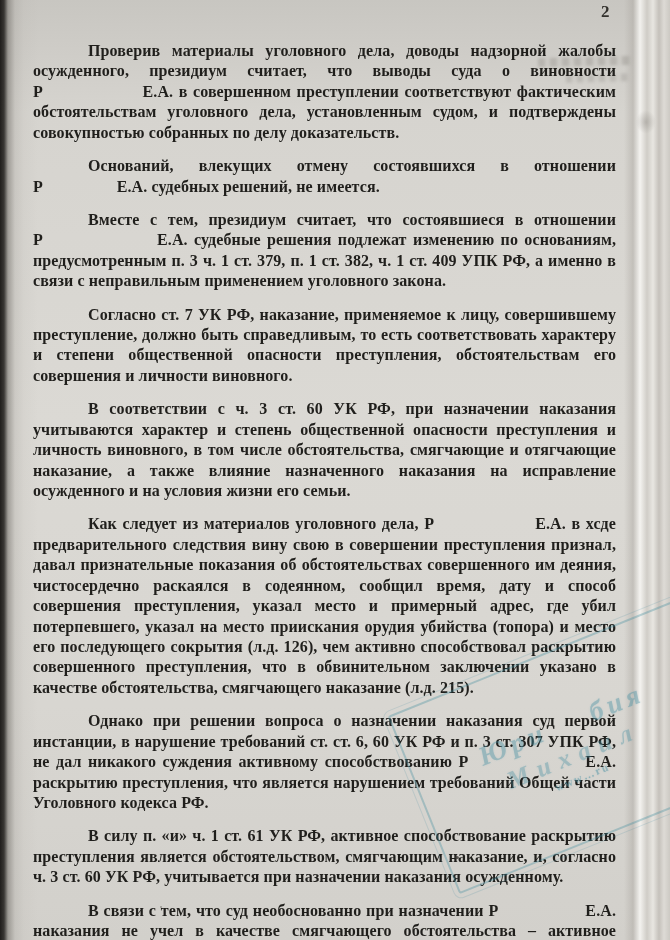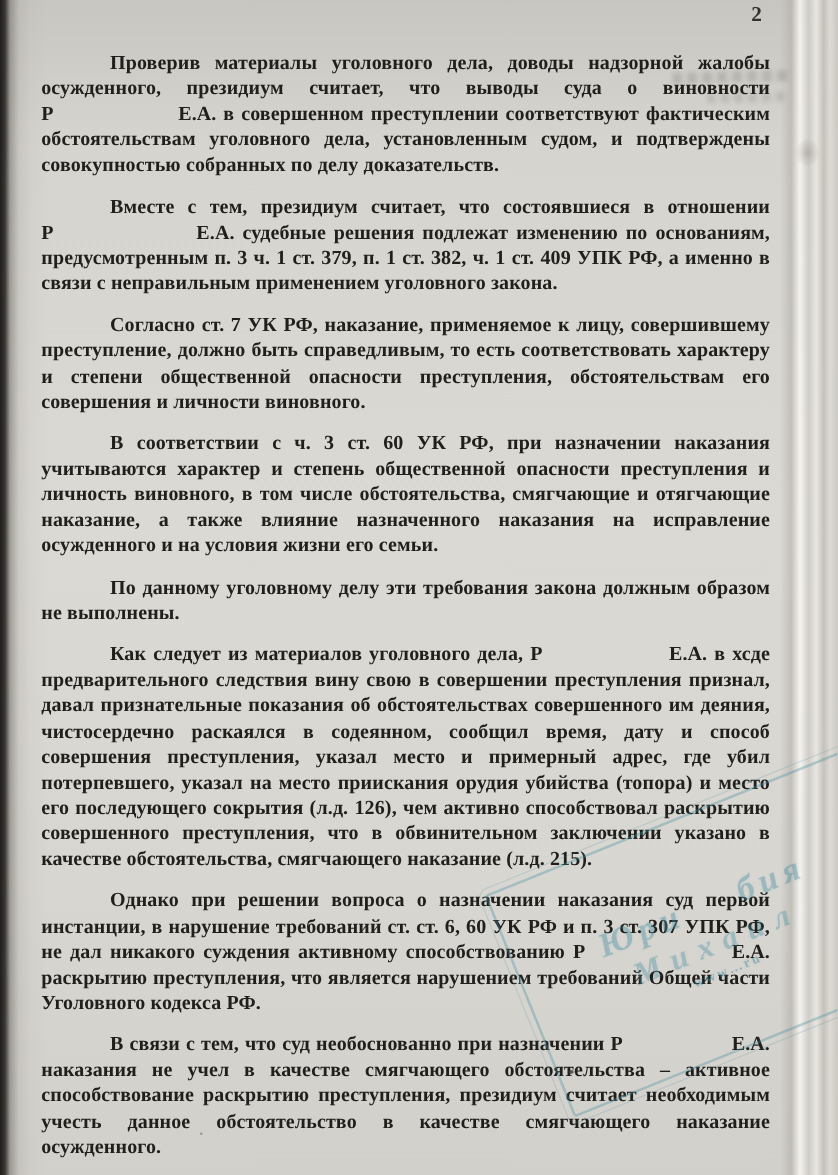--- a/index.html
+++ b/index.html
@@ -71,26 +71,27 @@
 <div class="scan">
 
   <div class="page-number">2</div>
 
   <div class="bleed b1"></div>
   <div class="bleed b2"></div>
   <div class="smudge"></div>
 
   <div class="content">
     <p>Проверив материалы уголовного дела, доводы надзорной жалобы осужденного, президиум считает, что выводы суда о виновности Р&nbsp;&nbsp;&nbsp;&nbsp;&nbsp;&nbsp;&nbsp;&nbsp;&nbsp;&nbsp;&nbsp;&nbsp;&nbsp;&nbsp;&nbsp;&nbsp;&nbsp;&nbsp;Е.А. в совершенном преступлении соответствуют фактическим обстоятельствам уголовного дела, установленным судом, и подтверждены совокупностью собранных по делу доказательств.</p>
+    <p>Оснований, влекущих отмену состоявшихся в отношении Р&nbsp;&nbsp;&nbsp;&nbsp;&nbsp;&nbsp;&nbsp;&nbsp;&nbsp;&nbsp;&nbsp;&nbsp;&nbsp;&nbsp;&nbsp;&nbsp;&nbsp;&nbsp;Е.А. судебных решений, не имеется.</p>
     <p>Вместе с тем, президиум считает, что состоявшиеся в отношении Р&nbsp;&nbsp;&nbsp;&nbsp;&nbsp;&nbsp;&nbsp;&nbsp;&nbsp;&nbsp;&nbsp;&nbsp;&nbsp;&nbsp;&nbsp;&nbsp;&nbsp;&nbsp;Е.А. судебные решения подлежат изменению по основаниям, предусмотренным п. 3 ч. 1 ст. 379, п. 1 ст. 382, ч. 1 ст. 409 УПК РФ, а именно в связи с неправильным применением уголовного закона.</p>
     <p>Согласно ст. 7 УК РФ, наказание, применяемое к лицу, совершившему преступление, должно быть справедливым, то есть соответствовать характеру и степени общественной опасности преступления, обстоятельствам его совершения и личности виновного.</p>
     <p>В соответствии с ч. 3 ст. 60 УК РФ, при назначении наказания учитываются характер и степень общественной опасности преступления и личность виновного, в том числе обстоятельства, смягчающие и отягчающие наказание, а также влияние назначенного наказания на исправление осужденного и на условия жизни его семьи.</p>
-    <p>По данному уголовному делу эти требования закона должным образом не выполнены.</p>
     <p>Как следует из материалов уголовного дела, Р&nbsp;&nbsp;&nbsp;&nbsp;&nbsp;&nbsp;&nbsp;&nbsp;&nbsp;&nbsp;&nbsp;&nbsp;&nbsp;&nbsp;&nbsp;&nbsp;&nbsp;&nbsp;Е.А. в хсде предварительного следствия вину свою в совершении преступления признал, давал признательные показания об обстоятельствах совершенного им деяния, чистосердечно раскаялся в содеянном, сообщил время, дату и способ совершения преступления, указал место и примерный адрес, где убил потерпевшего, указал на место приискания орудия убийства (топора) и место его последующего сокрытия (л.д. 126), чем активно способствовал раскрытию совершенного преступления, что в обвинительном заключении указано в качестве обстоятельства, смягчающего наказание (л.д. 215).</p>
     <p>Однако при решении вопроса о назначении наказания суд первой инстанции, в нарушение требований ст. ст. 6, 60 УК РФ и п. 3 ст. 307 УПК РФ, не дал никакого суждения активному способствованию Р&nbsp;&nbsp;&nbsp;&nbsp;&nbsp;&nbsp;&nbsp;&nbsp;&nbsp;&nbsp;&nbsp;&nbsp;&nbsp;&nbsp;&nbsp;&nbsp;&nbsp;&nbsp;Е.А. раскрытию преступления, что является нарушением требований Общей части Уголовного кодекса РФ.</p>
+    <p>В силу п. «и» ч. 1 ст. 61 УК РФ, активное способствование раскрытию преступления является обстоятельством, смягчающим наказание, и, согласно ч. 3 ст. 60 УК РФ, учитывается при назначении наказания осужденному.</p>
     <p>В связи с тем, что суд необоснованно при назначении Р&nbsp;&nbsp;&nbsp;&nbsp;&nbsp;&nbsp;&nbsp;&nbsp;&nbsp;&nbsp;&nbsp;&nbsp;&nbsp;&nbsp;&nbsp;&nbsp;&nbsp;&nbsp;Е.А. наказания не учел в качестве смягчающего обстоятельства – активное способствование раскрытию преступления, президиум считает необходимым учесть данное обстоятельство в качестве смягчающего наказание осужденного.</p>
   </div>
 
   <div class="stamp">
     <span class="l1">Юри&nbsp;&nbsp;&nbsp;&nbsp;бия</span>
     <span class="l2">Михаил</span>
     <span class="l3">www…ru</span>
   </div>
 
   <div class="speck s1"></div>

